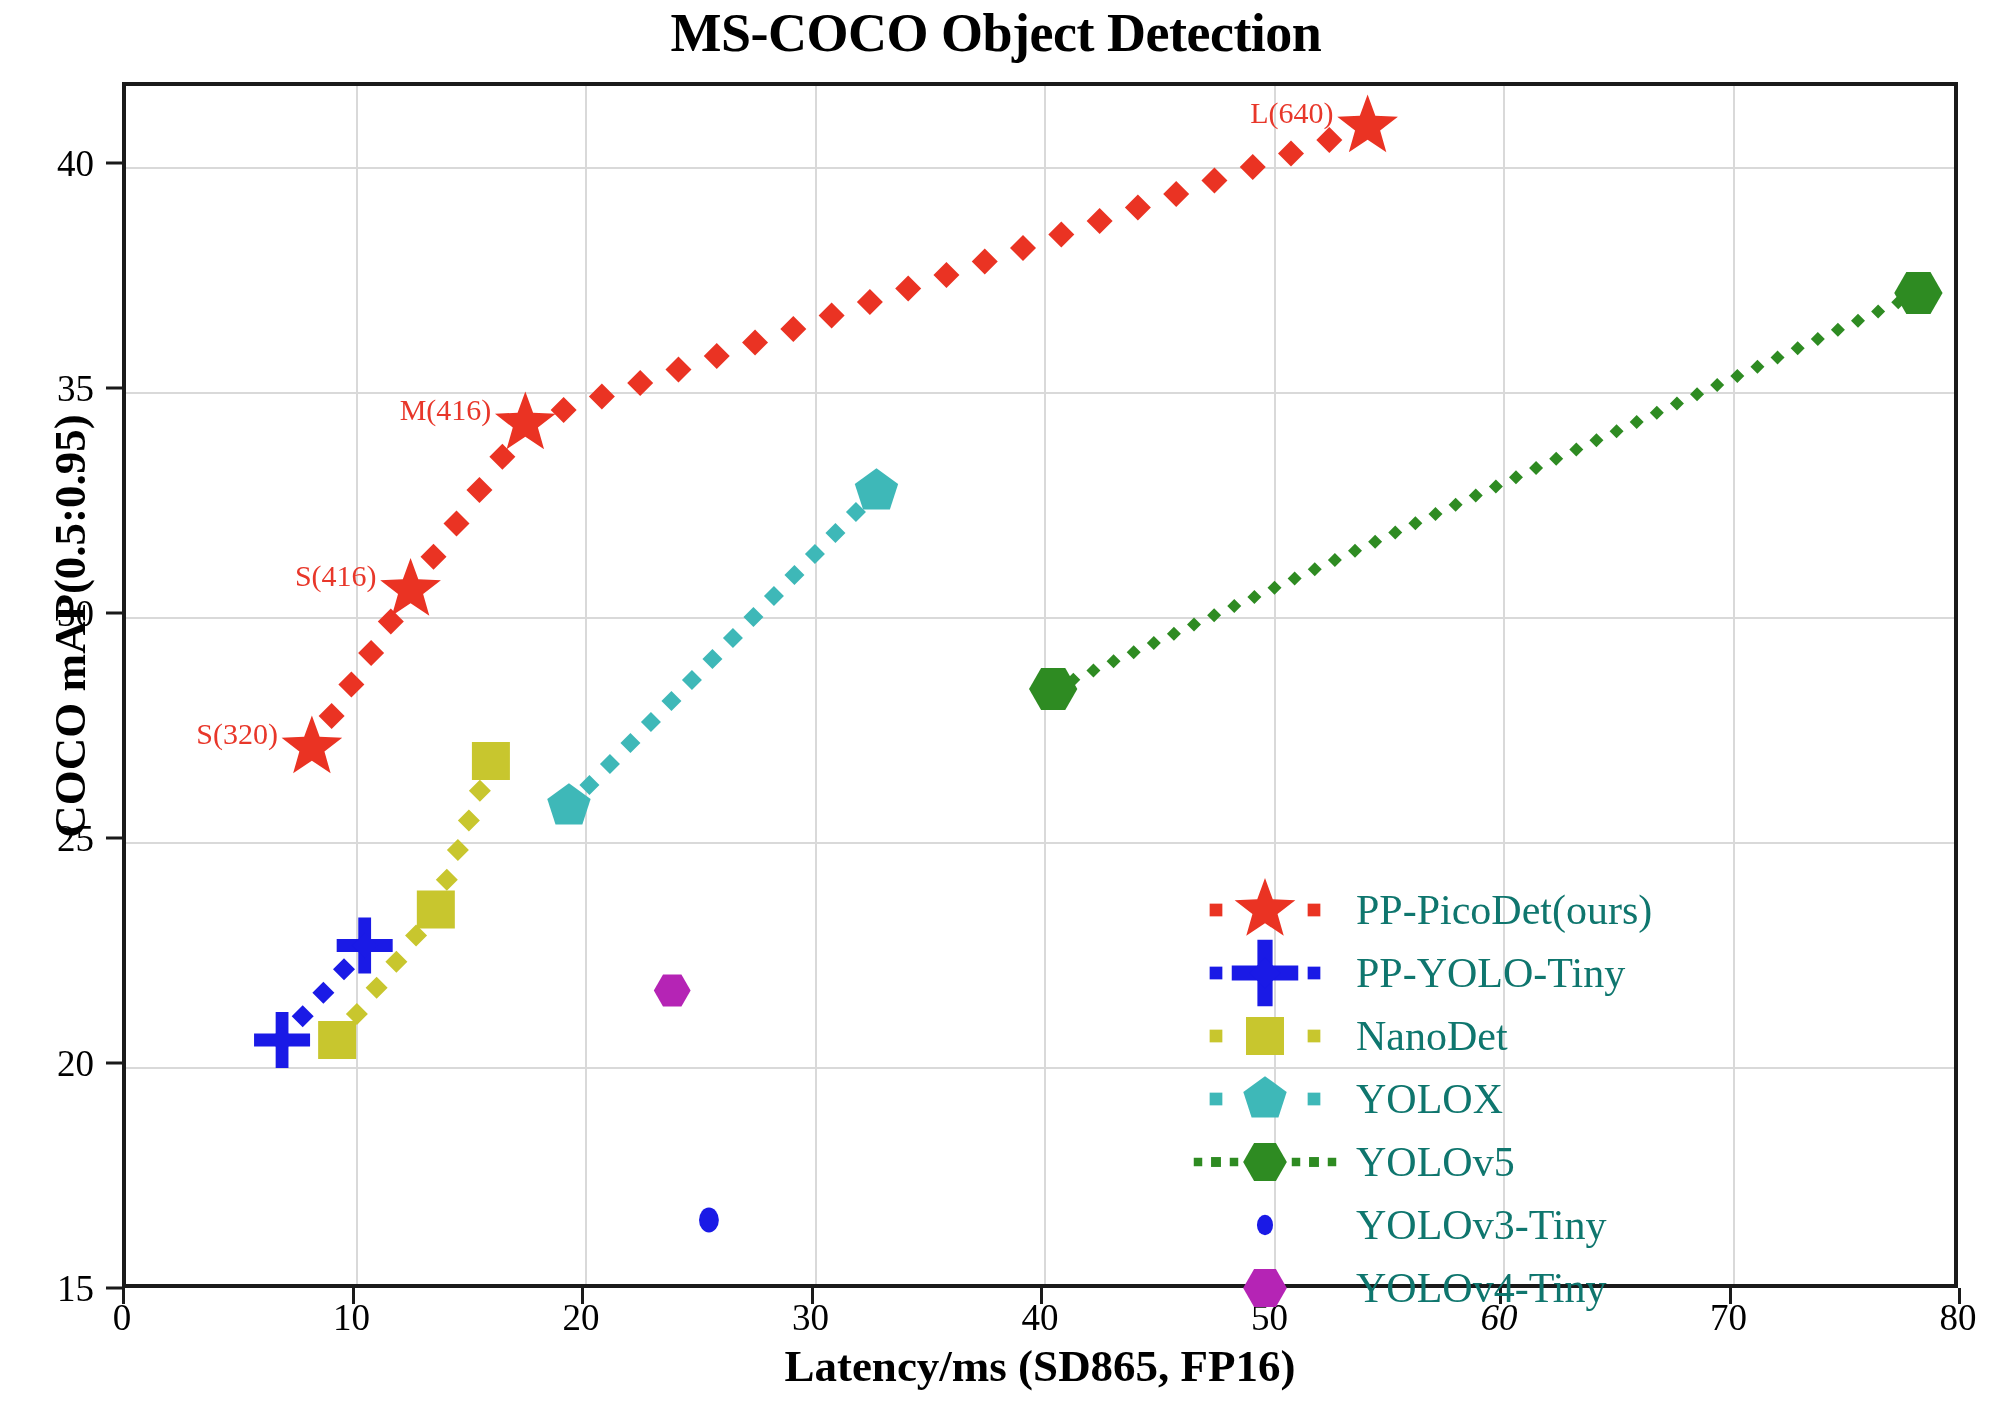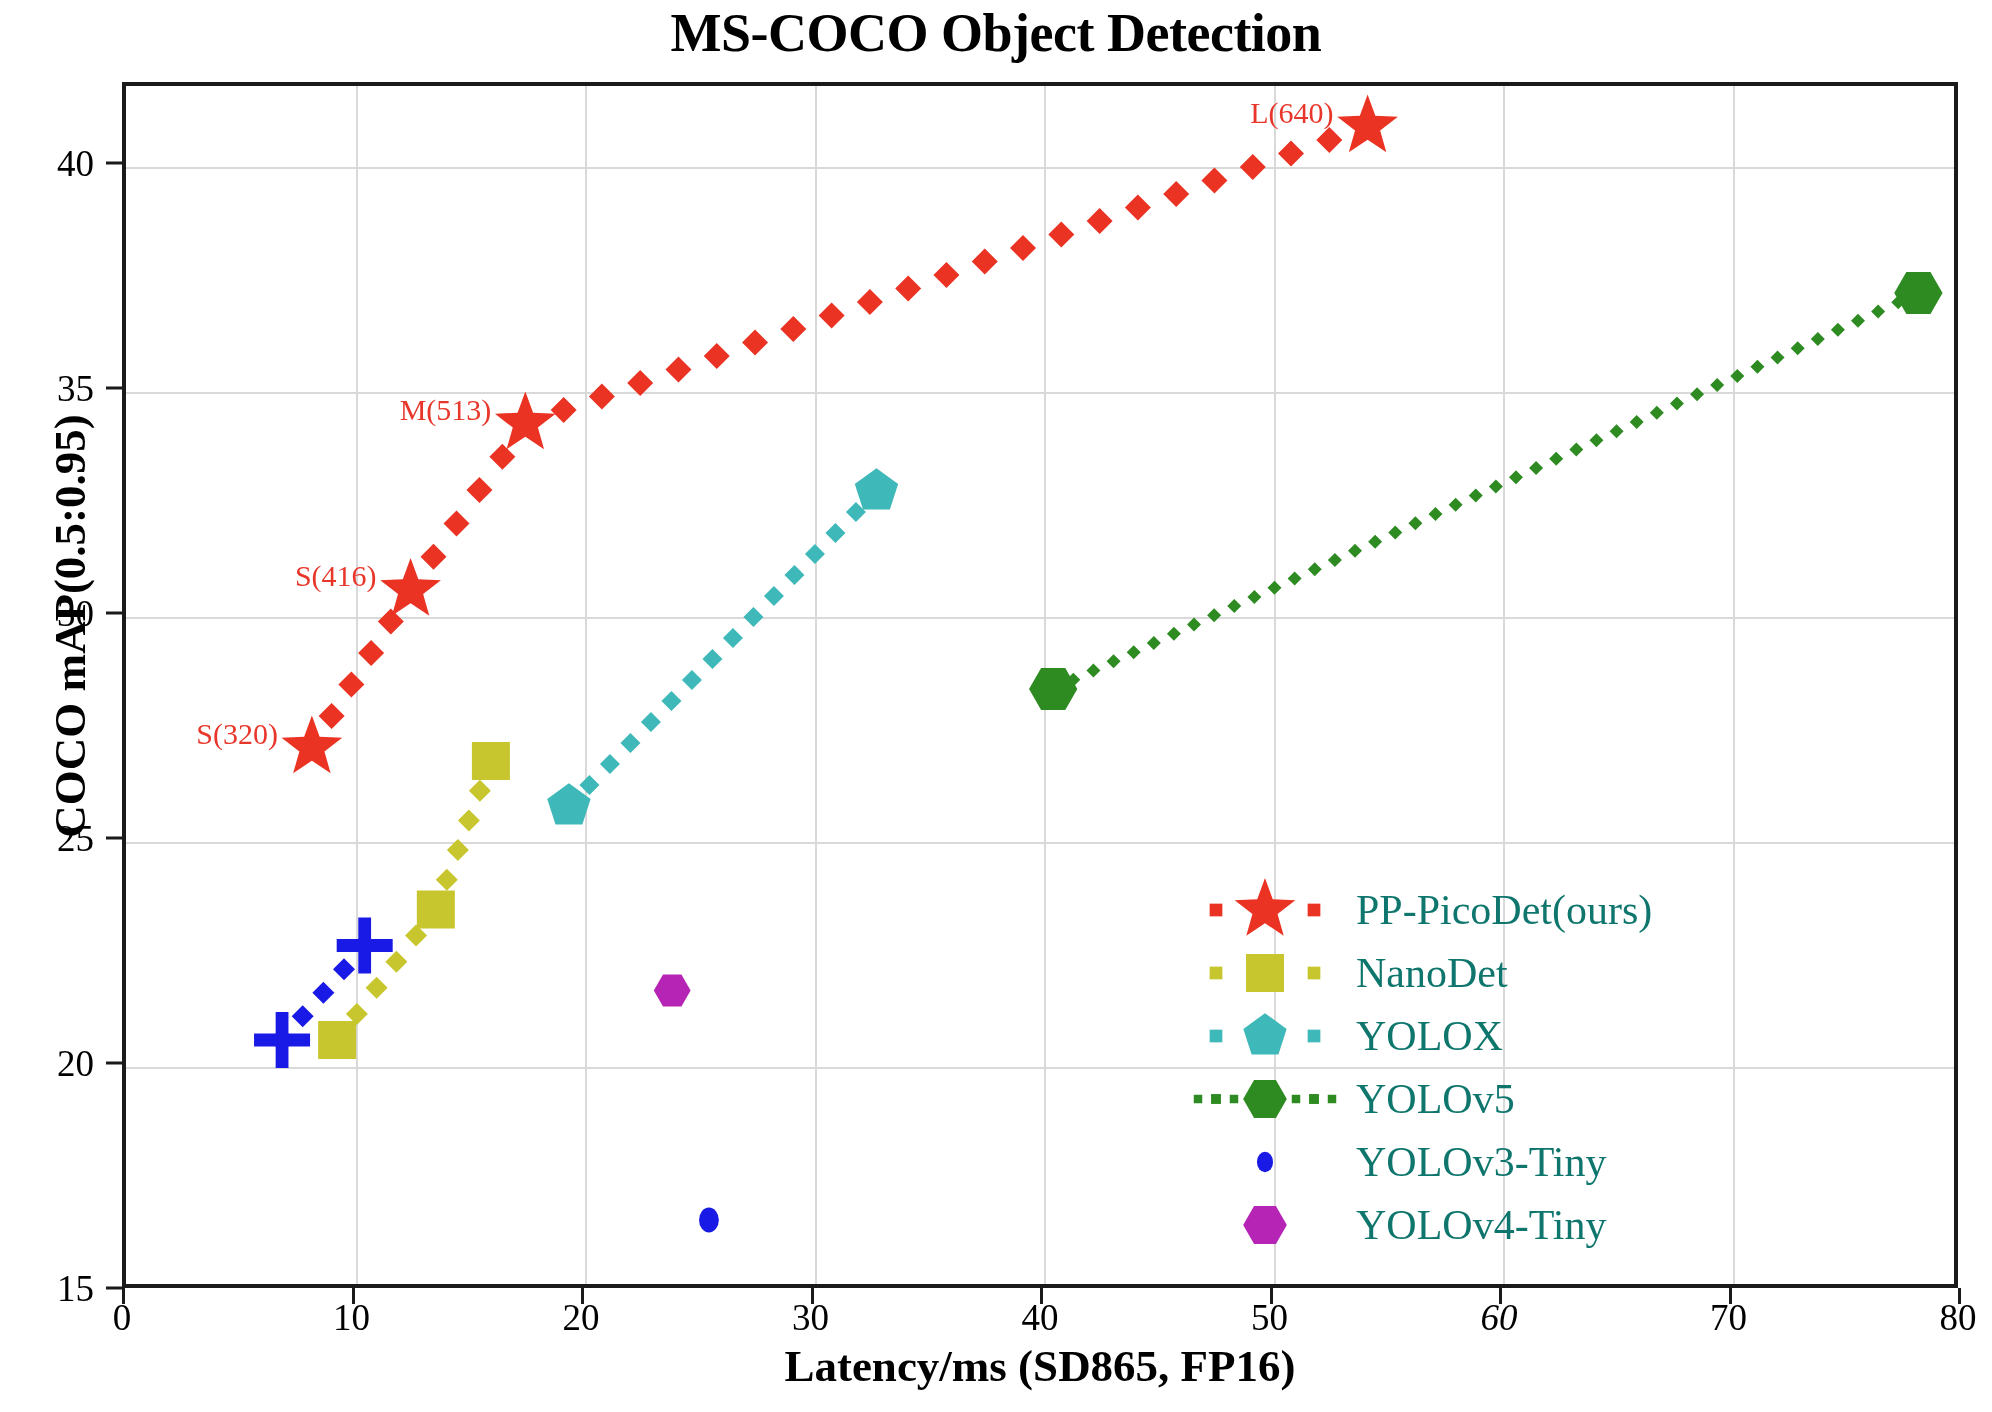--- a/index.html
+++ b/index.html
@@ -318,21 +318,21 @@
         <g>
           <ellipse cx="582.9300000000001" cy="1134" rx="9.92" ry="12.48" fill="#1a1ae6"></ellipse>
         </g>
         <g>
           <polygon points="564.61,904.50 555.41,920.43 537.01,920.43 527.81,904.50 537.01,888.57 555.41,888.57" fill="#b524b5"></polygon>
         </g>
       </svg>
     <div id="annotation-layer">
         <div class="pt-label" style="left: 151.895px; top: 647.5px;">S(320)</div>
         <div class="pt-label" style="left: 250.58px; top: 490px;">S(416)</div>
-        <div class="pt-label" style="left: 365.33px; top: 323.5px;">M(513)</div>
+        <div class="pt-label" style="left: 365.33px; top: 323.5px;">M(416)</div>
         <div class="pt-label" style="left: 1207.6px; top: 26.5px;">L(640)</div>
       </div>
   </div>
 
   <div id="ytick-layer">
       <div class="ytick-mark" style="left: 106px; top: 1288px;"></div>
       <div class="ytick-label" style="left: -26px; top: 1288px;">15</div>
       <div class="ytick-mark" style="left: 106px; top: 1063px;"></div>
       <div class="ytick-label" style="left: -26px; top: 1063px;">20</div>
       <div class="ytick-mark" style="left: 106px; top: 838px;"></div>
@@ -374,20 +374,31 @@
             <polygon points="32.36,35.36 19.64,35.36 19.64,22.64 32.36,22.64" fill="#ea3323"></polygon>
             <polygon points="130.36,35.36 117.64,35.36 117.64,22.64 130.36,22.64" fill="#ea3323"></polygon>
             <g>
               <polygon points="75.00,-2.90 82.76,18.32 105.34,19.14 87.55,33.08 93.75,54.81 75.00,42.20 56.25,54.81 62.45,33.08 44.66,19.14 67.24,18.32" fill="#ea3323"></polygon>
             </g>
           </svg></div>
         <div class="legend-text">PP-PicoDet(ours)</div>
       </div>
       <div class="legend-row">
         <div class="legend-marker"><svg width="160" height="58" viewBox="0 0 160 58" style="overflow: visible;">
+            <polygon points="32.36,35.36 19.64,35.36 19.64,22.64 32.36,22.64" fill="#1a1ae6"></polygon>
+            <polygon points="130.36,35.36 117.64,35.36 117.64,22.64 130.36,22.64" fill="#1a1ae6"></polygon>
+            <g>
+              <path d="M67.4,-4.25 H82.6 V21.4 H108.25 V36.6 H82.6 V62.25 H67.4 V36.6 H41.75 V21.4 H67.4 Z" fill="#1a1ae6"></path>
+              <polygon points="75.00,13.80 90.20,29.00 75.00,44.20 59.80,29.00" fill="#1a1ae6"></polygon>
+            </g>
+          </svg></div>
+        <div class="legend-text">PP-YOLO-Tiny</div>
+      </div>
+      <div class="legend-row">
+        <div class="legend-marker"><svg width="160" height="58" viewBox="0 0 160 58" style="overflow: visible;">
             <polygon points="32.36,35.36 19.64,35.36 19.64,22.64 32.36,22.64" fill="#c8c62e"></polygon>
             <polygon points="130.36,35.36 117.64,35.36 117.64,22.64 130.36,22.64" fill="#c8c62e"></polygon>
             <g>
               <rect x="56" y="10" width="38" height="38" fill="#c8c62e"></rect>
             </g>
           </svg></div>
         <div class="legend-text">NanoDet</div>
       </div>
       <div class="legend-row">
         <div class="legend-marker"><svg width="160" height="58" viewBox="0 0 160 58" style="overflow: visible;">

